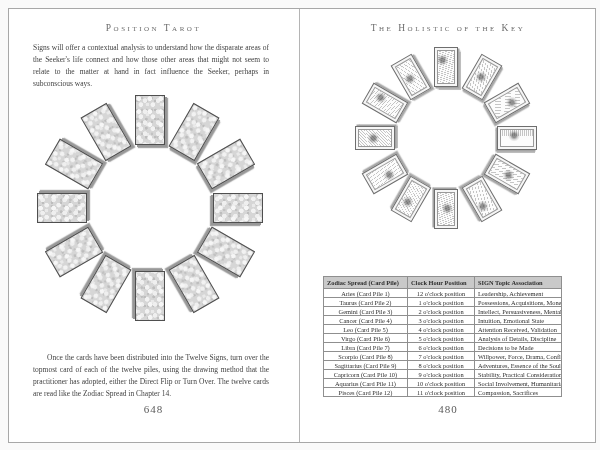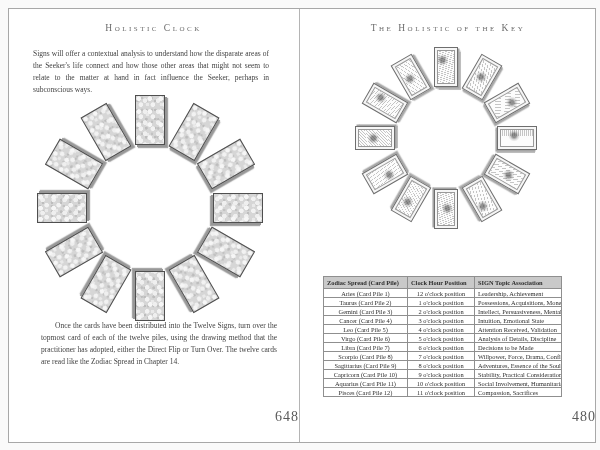--- a/index.html
+++ b/index.html
@@ -12,26 +12,26 @@
   .page{position:absolute;top:8px;height:435px;}
   .page.left{left:8px;width:291px;}
   .page.right{left:300px;width:296px;}
 
   .running-head{position:absolute;top:15px;left:0;width:100%;text-align:center;
                 font-variant:small-caps;letter-spacing:2.5px;font-size:9.5px;color:#6b6b6b;}
 
   .para{position:absolute;margin:0;font-size:7.5px;line-height:12px;text-align:justify;
         color:#424242;}
   .indent{text-indent:14px;}
-  .intro{top:34px;left:25px;width:236px;margin-top:6px;}
-  .instructions{top:312px;left:25px;width:236px;margin-left:8px;}
+  .intro{top:34px;left:25px;width:236px;}
+  .instructions{top:344px;left:25px;width:236px;}
   .para-right{top:226px;left:18px;width:245px;}
 
-  .pagenum{position:absolute;bottom:18px;left:0;width:100%;text-align:right;
-           font-size:14px;color:#5a5a5a;letter-spacing:1px;}
+  .pagenum{position:absolute;bottom:28px;left:0;width:100%;text-align:center;
+           font-size:11px;color:#5a5a5a;letter-spacing:1px;}
 
   .circle{position:absolute;left:0;top:0;width:100%;height:100%;pointer-events:none;}
 
   .card{position:absolute;box-sizing:border-box;}
   .facedown{
     border:1px solid #4f4f4f;
     background-color:#d6d6d6;
     background-image:
       radial-gradient(circle at 25% 20%, #f6f6f6 0 2px, transparent 2.6px),
       radial-gradient(circle at 70% 42%, #efefef 0 2px, transparent 2.6px),
@@ -62,21 +62,21 @@
   .col1{width:84px;}.col2{width:67px;}.col3{width:87px;}
 </style>
 </head>
 <body>
 
 <div class="spread">
   <div class="frame"></div>
   <div class="divider"></div>
 
   <div class="page left">
-    <div class="running-head">Holistic Clock</div>
+    <div class="running-head">Position Tarot</div>
     <p class="para intro">Signs will offer a contextual analysis to understand how the disparate areas of the Seeker's life connect and how those other areas that might not seem to relate to the matter at hand in fact influence the Seeker, perhaps in subconscious ways.</p>
     <div class="circle">
         <div class="card facedown" style="width: 30px; height: 50px; left: 127px; top: 87px; transform: rotate(0deg);"></div>
         <div class="card facedown" style="width: 30px; height: 50px; left: 171px; top: 98.7898px; transform: rotate(30deg);"></div>
         <div class="card facedown" style="width: 30px; height: 50px; left: 203.21px; top: 131px; transform: rotate(60deg);"></div>
         <div class="card facedown" style="width: 30px; height: 50px; left: 215px; top: 175px; transform: rotate(90deg);"></div>
         <div class="card facedown" style="width: 30px; height: 50px; left: 203.21px; top: 219px; transform: rotate(120deg);"></div>
         <div class="card facedown" style="width: 30px; height: 50px; left: 171px; top: 251.21px; transform: rotate(150deg);"></div>
         <div class="card facedown" style="width: 30px; height: 50px; left: 127px; top: 263px; transform: rotate(180deg);"></div>
         <div class="card facedown" style="width: 30px; height: 50px; left: 83px; top: 251.21px; transform: rotate(210deg);"></div>

